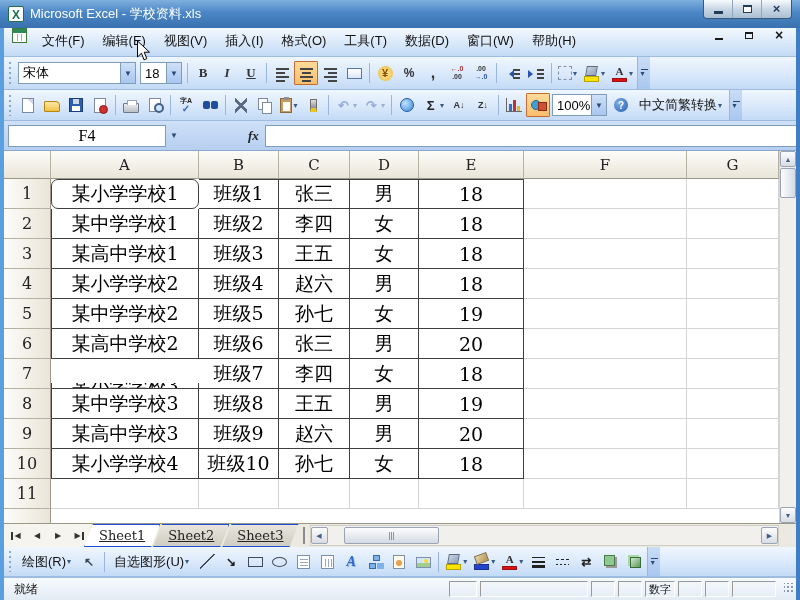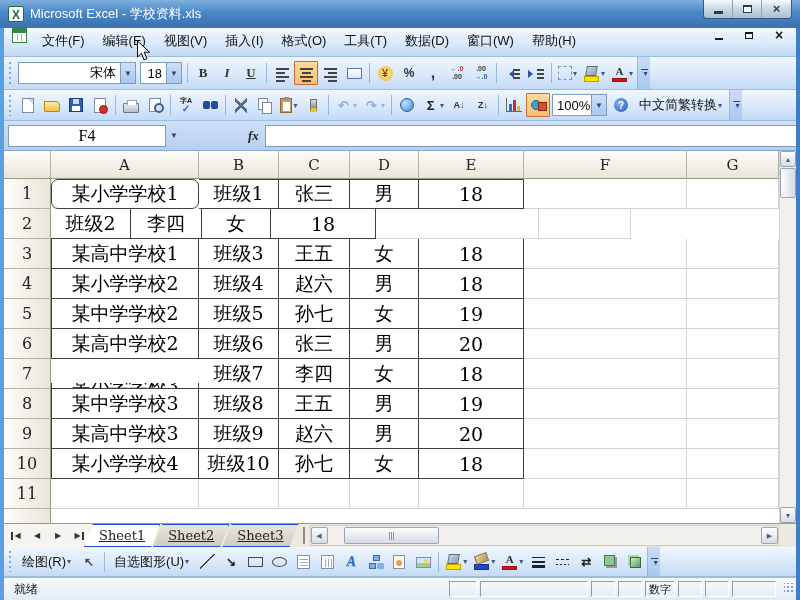--- a/index.html
+++ b/index.html
@@ -29,21 +29,21 @@
   .dglyph-min{width:8px;height:2px;background:#1a1a1a;margin-top:7px;}
   .dglyph-restore{width:8px;height:7px;border:1px solid #1a1a1a;border-top:2px solid #1a1a1a;background:transparent;}
   .dglyph-close{color:#1a1a1a;font-size:14px;font-weight:bold;line-height:12px;}
 
   
   .toolbar{background:linear-gradient(180deg,#eff6fe,#d7e7fa 60%,#c3daf6);display:flex;align-items:center;border-bottom:1px solid #9ebcdf;padding-left:2px;}
   #fmt-toolbar{height:33px;flex:0 0 33px;}
   #std-toolbar{height:31px;flex:0 0 31px;}
   #draw-toolbar{height:30px;flex:0 0 30px;}
   .grip{width:5px;height:70%;margin:0 3px 0 2px;background:repeating-linear-gradient(180deg,#8aa8cc 0 2px,transparent 2px 5px);background-size:2px 100%;background-repeat:no-repeat;background-position:1px 0;}
-  .titems{display:flex;align-items:center;height:100%;text-align:right;}
+  .titems{display:flex;align-items:center;height:100%;}
   .tsep{width:1px;height:20px;background:#9ab6dd;margin:0 3px;}
   .tbtn{display:flex;align-items:center;justify-content:center;height:24px;min-width:24px;padding:0 2px;border:1px solid transparent;border-radius:1px;position:relative;}
   .tbtn.active{background:linear-gradient(180deg,#fddb9a,#fbbe6e);border-color:#c56a31;}
   .tbtn.disabled{opacity:.4;}
   .ticon{display:inline-flex;align-items:center;justify-content:center;width:17px;height:17px;font-size:12px;color:#333;}
   .darr{font-size:8px;color:#3a5a85;margin-left:1px;}
   .lblbtn{font-size:13px;color:#111;padding:0 5px;}
   .lbltext{text-decoration:none;}
   .chev{width:13px;height:100%;display:flex;flex-direction:column;align-items:center;justify-content:center;margin-left:1px;background:linear-gradient(180deg,#c9ddf6,#a9c7ef);border-left:1px solid #9ab6dd;}
   .chevg{font-size:8px;color:#2a4a75;line-height:6px;}
@@ -430,20 +430,21 @@
             <div class="cell db dbl dbt" style="width: 148px; flex: 0 0 148px; border-radius: 7px;">某小学学校1</div>
             <div class="cell db dbt" style="width: 80px; flex: 0 0 80px;">班级1</div>
             <div class="cell db dbt" style="width: 71px; flex: 0 0 71px;">张三</div>
             <div class="cell db dbt" style="width: 69px; flex: 0 0 69px;">男</div>
             <div class="cell db dbt" style="width: 105px; flex: 0 0 105px;">18</div>
             <div class="cell" style="width: 163px; flex: 0 0 163px;"></div>
             <div class="cell" style="width: 92px; flex: 0 0 92px;"></div>
           </div>
           <div class="grow">
             <div class="rowhdr">2</div>
+            <div class="cell db dbl" style="width: 148px; flex: 0 0 148px;">某中学学校1</div>
             <div class="cell db" style="width: 80px; flex: 0 0 80px;">班级2</div>
             <div class="cell db" style="width: 71px; flex: 0 0 71px;">李四</div>
             <div class="cell db" style="width: 69px; flex: 0 0 69px;">女</div>
             <div class="cell db" style="width: 105px; flex: 0 0 105px;">18</div>
             <div class="cell" style="width: 163px; flex: 0 0 163px;"></div>
             <div class="cell" style="width: 92px; flex: 0 0 92px;"></div>
           </div>
           <div class="grow">
             <div class="rowhdr">3</div>
             <div class="cell db dbl" style="width: 148px; flex: 0 0 148px;">某高中学校1</div>

